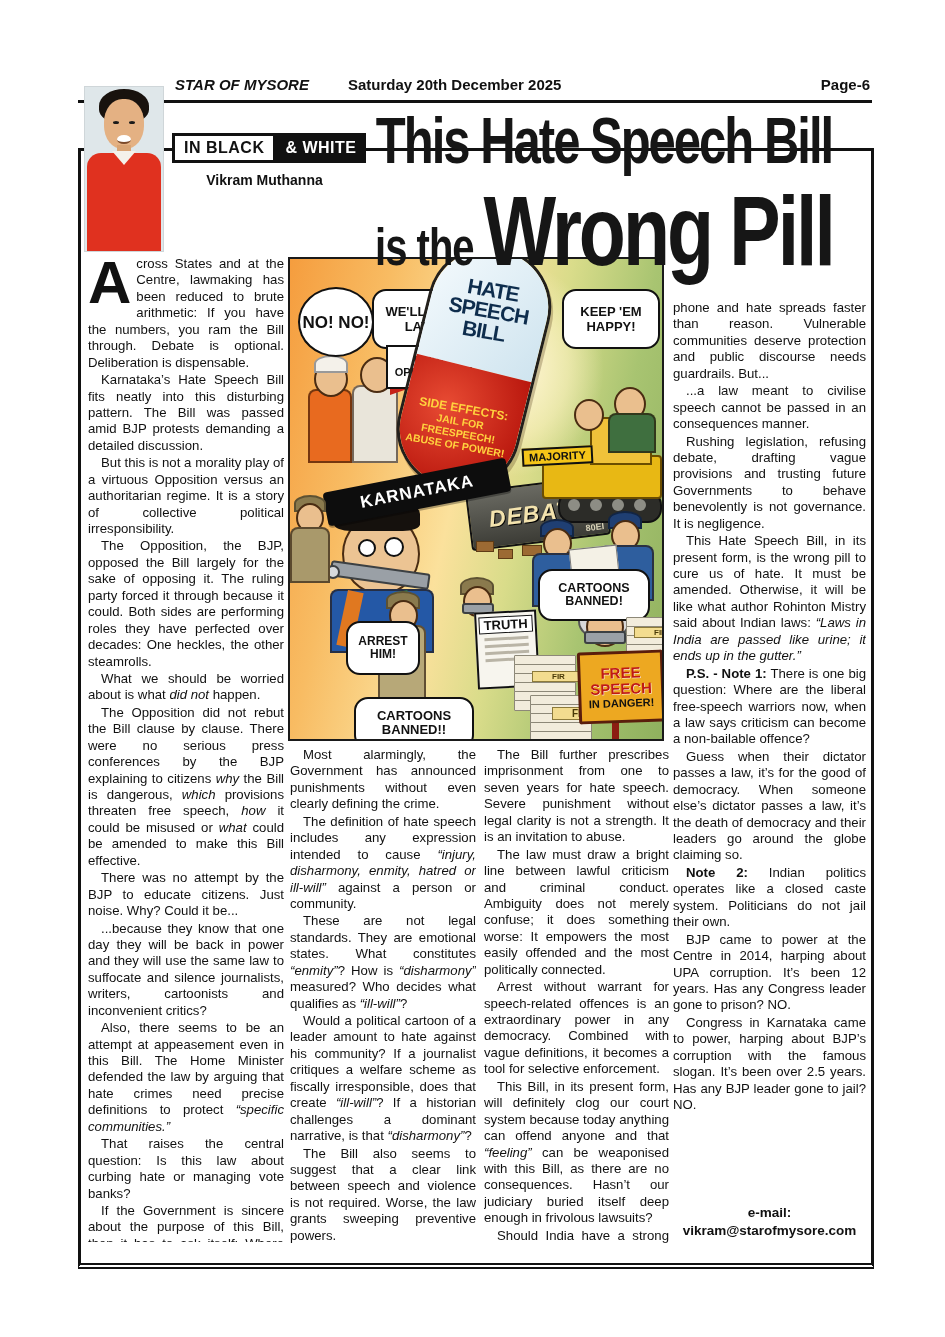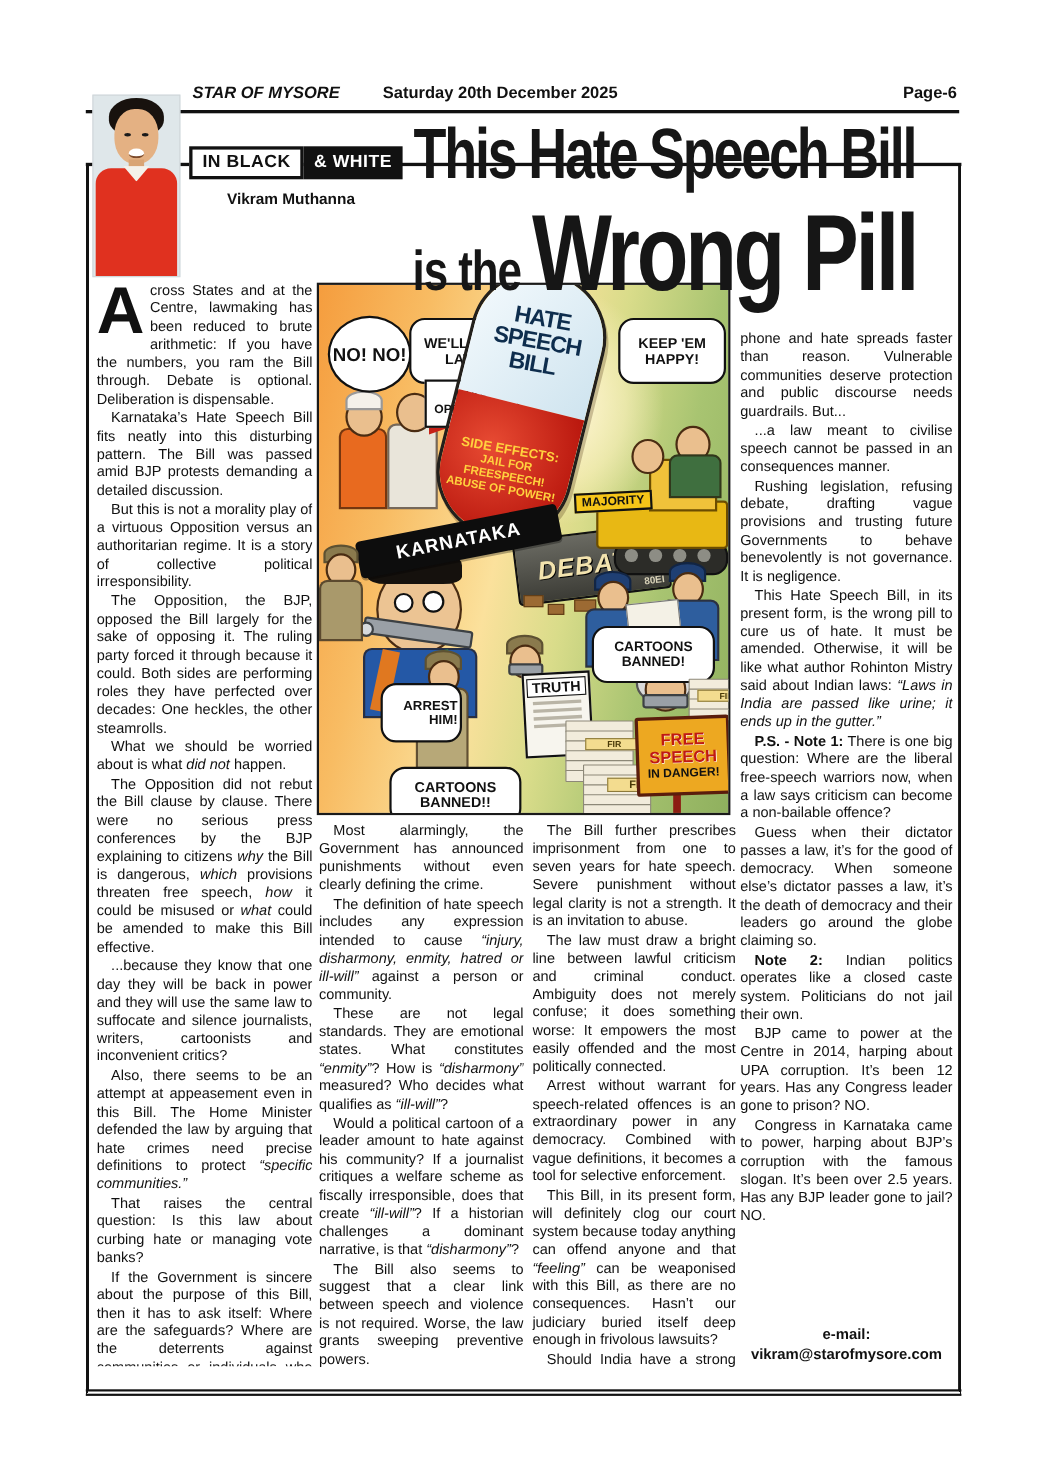--- a/index.html
+++ b/index.html
@@ -132,20 +132,21 @@
   </div>
 </div>
 
 <div id="col1" class="col">
     <p class="noind"><span class="dropcap">A</span>cross States and at the Centre, lawmaking has been reduced to brute arithmetic: If you have the numbers, you ram the Bill through. Debate is optional. Deliberation is dispensable.</p>
     <p>Karnataka’s Hate Speech Bill fits neatly into this disturbing pattern. The Bill was passed amid BJP protests demanding a detailed discussion.</p>
     <p>But this is not a morality play of a virtuous Opposition versus an authoritarian regime. It is a story of collective political irresponsibility.</p>
     <p>The Opposition, the BJP, opposed the Bill largely for the sake of opposing it. The ruling party forced it through because it could. Both sides are performing roles they have perfected over decades: One heckles, the other steamrolls.</p>
     <p>What we should be worried about is what <i>did not</i> happen.</p>
     <p>The Opposition did not rebut the Bill clause by clause. There were no serious press conferences by the BJP explaining to citizens <i>why</i> the Bill is dangerous, <i>which</i> provisions threaten free speech, <i>how</i> it could be misused or <i>what</i> could be amended to make this Bill effective.</p>
+    <p>There was no attempt by the BJP to educate citizens. Just noise. Why? Could it be...</p>
     <p>...because they know that one day they will be back in power and they will use the same law to suffocate and silence journalists, writers, cartoonists and inconvenient critics?</p>
     <p>Also, there seems to be an attempt at appeasement even in this Bill. The Home Minister defended the law by arguing that hate crimes need precise definitions to protect <i>“specific communities.”</i></p>
     <p>That raises the central question: Is this law about curbing hate or managing vote banks?</p>
     <p>If the Government is sincere about the purpose of this Bill, then it has to ask itself: Where are the safeguards? Where are the deterrents against communities or individuals who will weaponise this law to harass, intimidate or blackmail? Where are the penalties for false or malicious complaints?</p>
   </div>
 <div id="col2" class="col">
     <p>Most alarmingly, the Government has announced punishments without even clearly defining the crime.</p>
     <p>The definition of hate speech includes any expression intended to cause <i>“injury, disharmony, enmity, hatred or ill-will”</i> against a person or community.</p>
     <p>These are not legal standards. They are emotional states. What constitutes <i>“enmity”</i>? How is <i>“disharmony”</i> measured? Who decides what qualifies as <i>“ill-will”</i>?</p>
     <p>Would a political cartoon of a leader amount to hate against his community? If a journalist critiques a welfare scheme as fiscally irresponsible, does that create <i>“ill-will”</i>? If a historian challenges a dominant narrative, is that <i>“disharmony”</i>?</p>
@@ -254,21 +255,21 @@
   <div class="torso" style="left:242px;top:294px;width:46px;height:50px;background:#2e5e9e;"></div>
   <div class="cap" style="left:318px;top:252px;width:30px;height:14px;"></div>
   <div class="head" style="left:321px;top:261px;width:25px;height:27px;"></div>
   <div class="torso" style="left:310px;top:286px;width:50px;height:52px;background:#2e5e9e;"></div>
   <div style="position:absolute;left:280px;top:288px;width:46px;height:26px;background:#f4f1e6;border:1.5px solid #777;transform:rotate(-6deg);"></div>
 
   <div style="position:absolute;left:288px;top:336px;width:48px;height:40px;background:#d9d9d9;border:2px solid #555;border-radius:50% 50% 40% 40%;"></div>
   <div class="head" style="left:296px;top:348px;width:34px;height:36px;"></div>
   <div class="clamp" style="left:294px;top:372px;width:38px;height:9px;"></div>
 
-  <div class="bubble" style="left:56px;top:362px;width:66px;height:46px;font-size:12px;line-height:1.05;text-align:right;">ARREST HIM!</div>
+  <div class="bubble" style="left:56px;top:362px;width:66px;height:46px;font-size:12px;line-height:1.05;">ARREST HIM!</div>
   <div class="bubble" style="left:64px;top:438px;width:112px;height:44px;font-size:13px;line-height:1.05;">CARTOONS BANNED!!</div>
   <div class="bubble" style="left:248px;top:310px;width:104px;height:44px;font-size:12.5px;line-height:1.05;">CARTOONS BANNED!</div>
 
   <div class="truth">
     <div class="t">TRUTH</div>
     <div class="ln"></div>
     <div class="ln"></div>
     <div class="ln"></div>
     <div class="ln"></div>
   </div>

